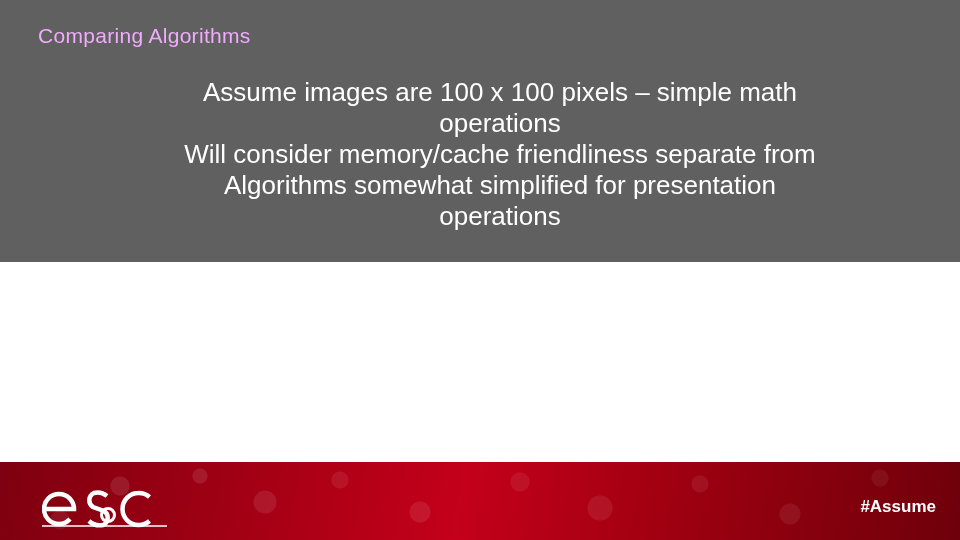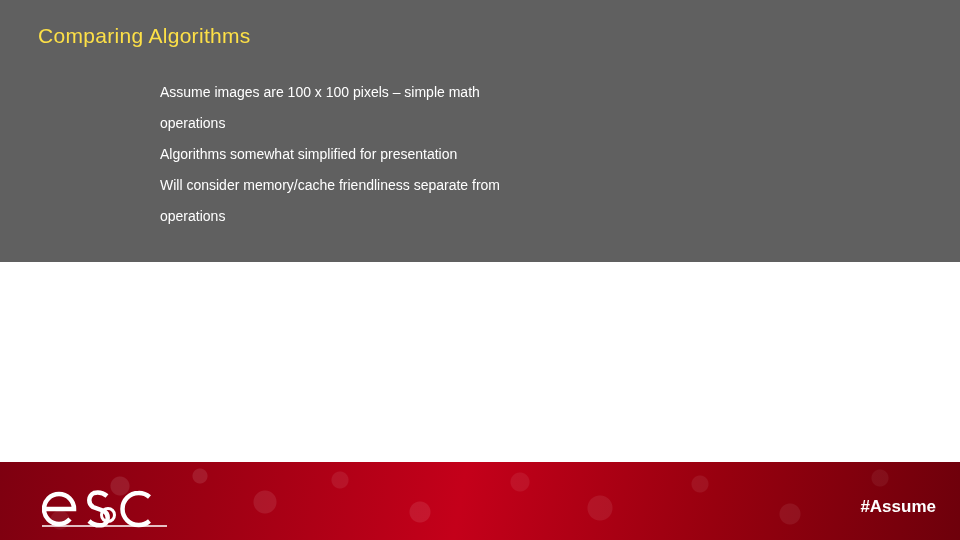--- a/index.html
+++ b/index.html
@@ -29,33 +29,34 @@
     width: 960px;
     height: 262px;
     background: #606060;
   }
 
   .slide-title {
     position: absolute;
     left: 38px;
     top: 24px;
     font-size: 21px;
-    color: #fde047;
+    color: #f0abfc;
     letter-spacing: 0.3px;
     font-weight: 400;
     white-space: nowrap;
   }
 
   .intro-block {
     position: absolute;
     left: 160px;
     top: 77px;
     width: 680px;
+    text-align: center;
     color: #ffffff;
-    font-size: 14px;
+    font-size: 26px;
     line-height: 31px;
   }
   .intro-line {
     display: block;
   }
 
   
   .mid {
     position: absolute;
     left: 0;
@@ -110,22 +111,22 @@
 <body>
 
 <div class="slide">
 
   <div class="top-band">
     <div class="slide-title">Comparing Algorithms</div>
 
     <div class="intro-block">
       <span class="intro-line">Assume images are 100 x 100 pixels – simple math</span>
       <span class="intro-line">operations</span>
+      <span class="intro-line">Will consider memory/cache friendliness separate from</span>
       <span class="intro-line">Algorithms somewhat simplified for presentation</span>
-      <span class="intro-line">Will consider memory/cache friendliness separate from</span>
       <span class="intro-line">operations</span>
     </div>
   </div>
 
   <div class="mid">
 
     
 
     
 

